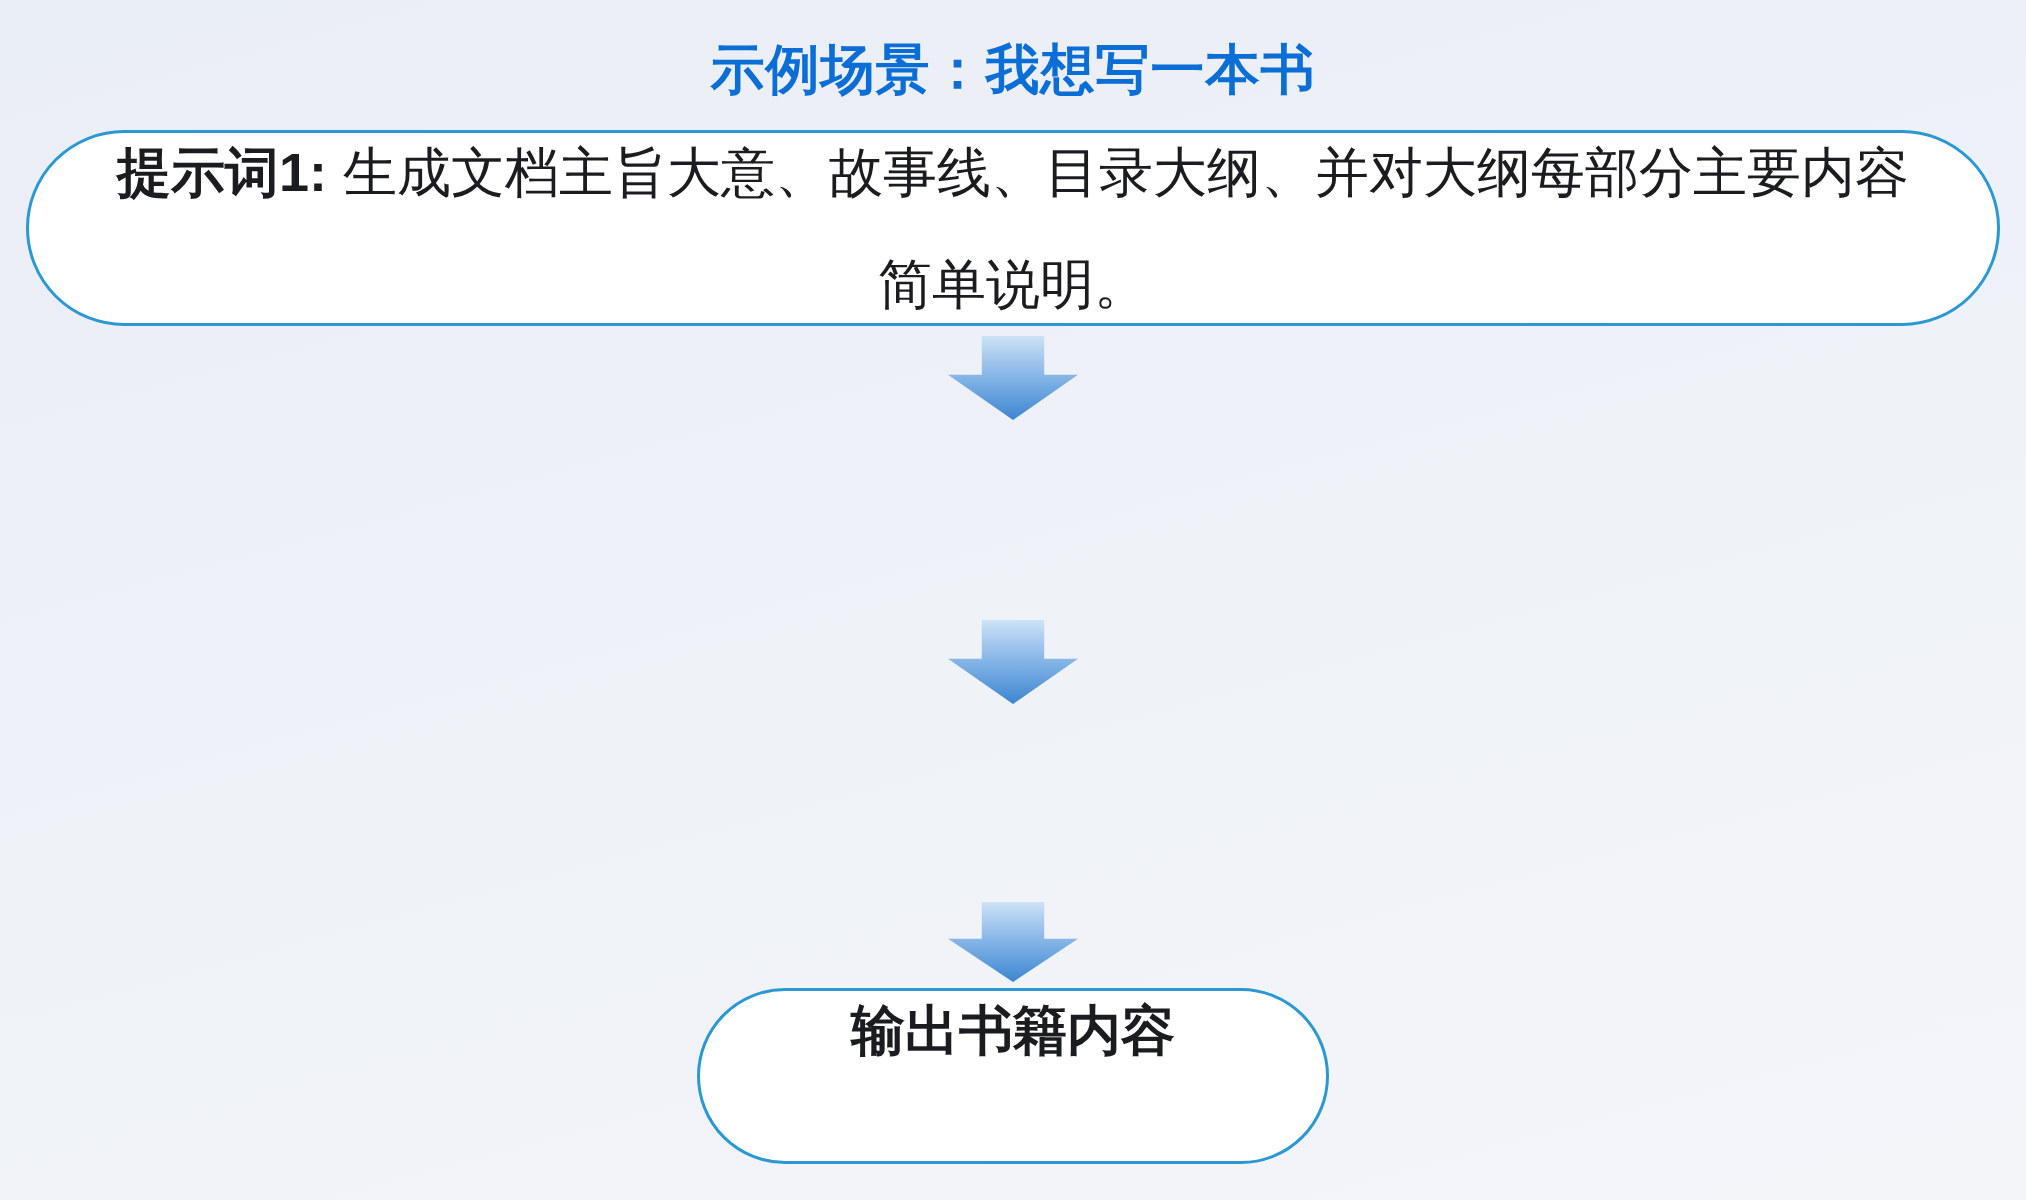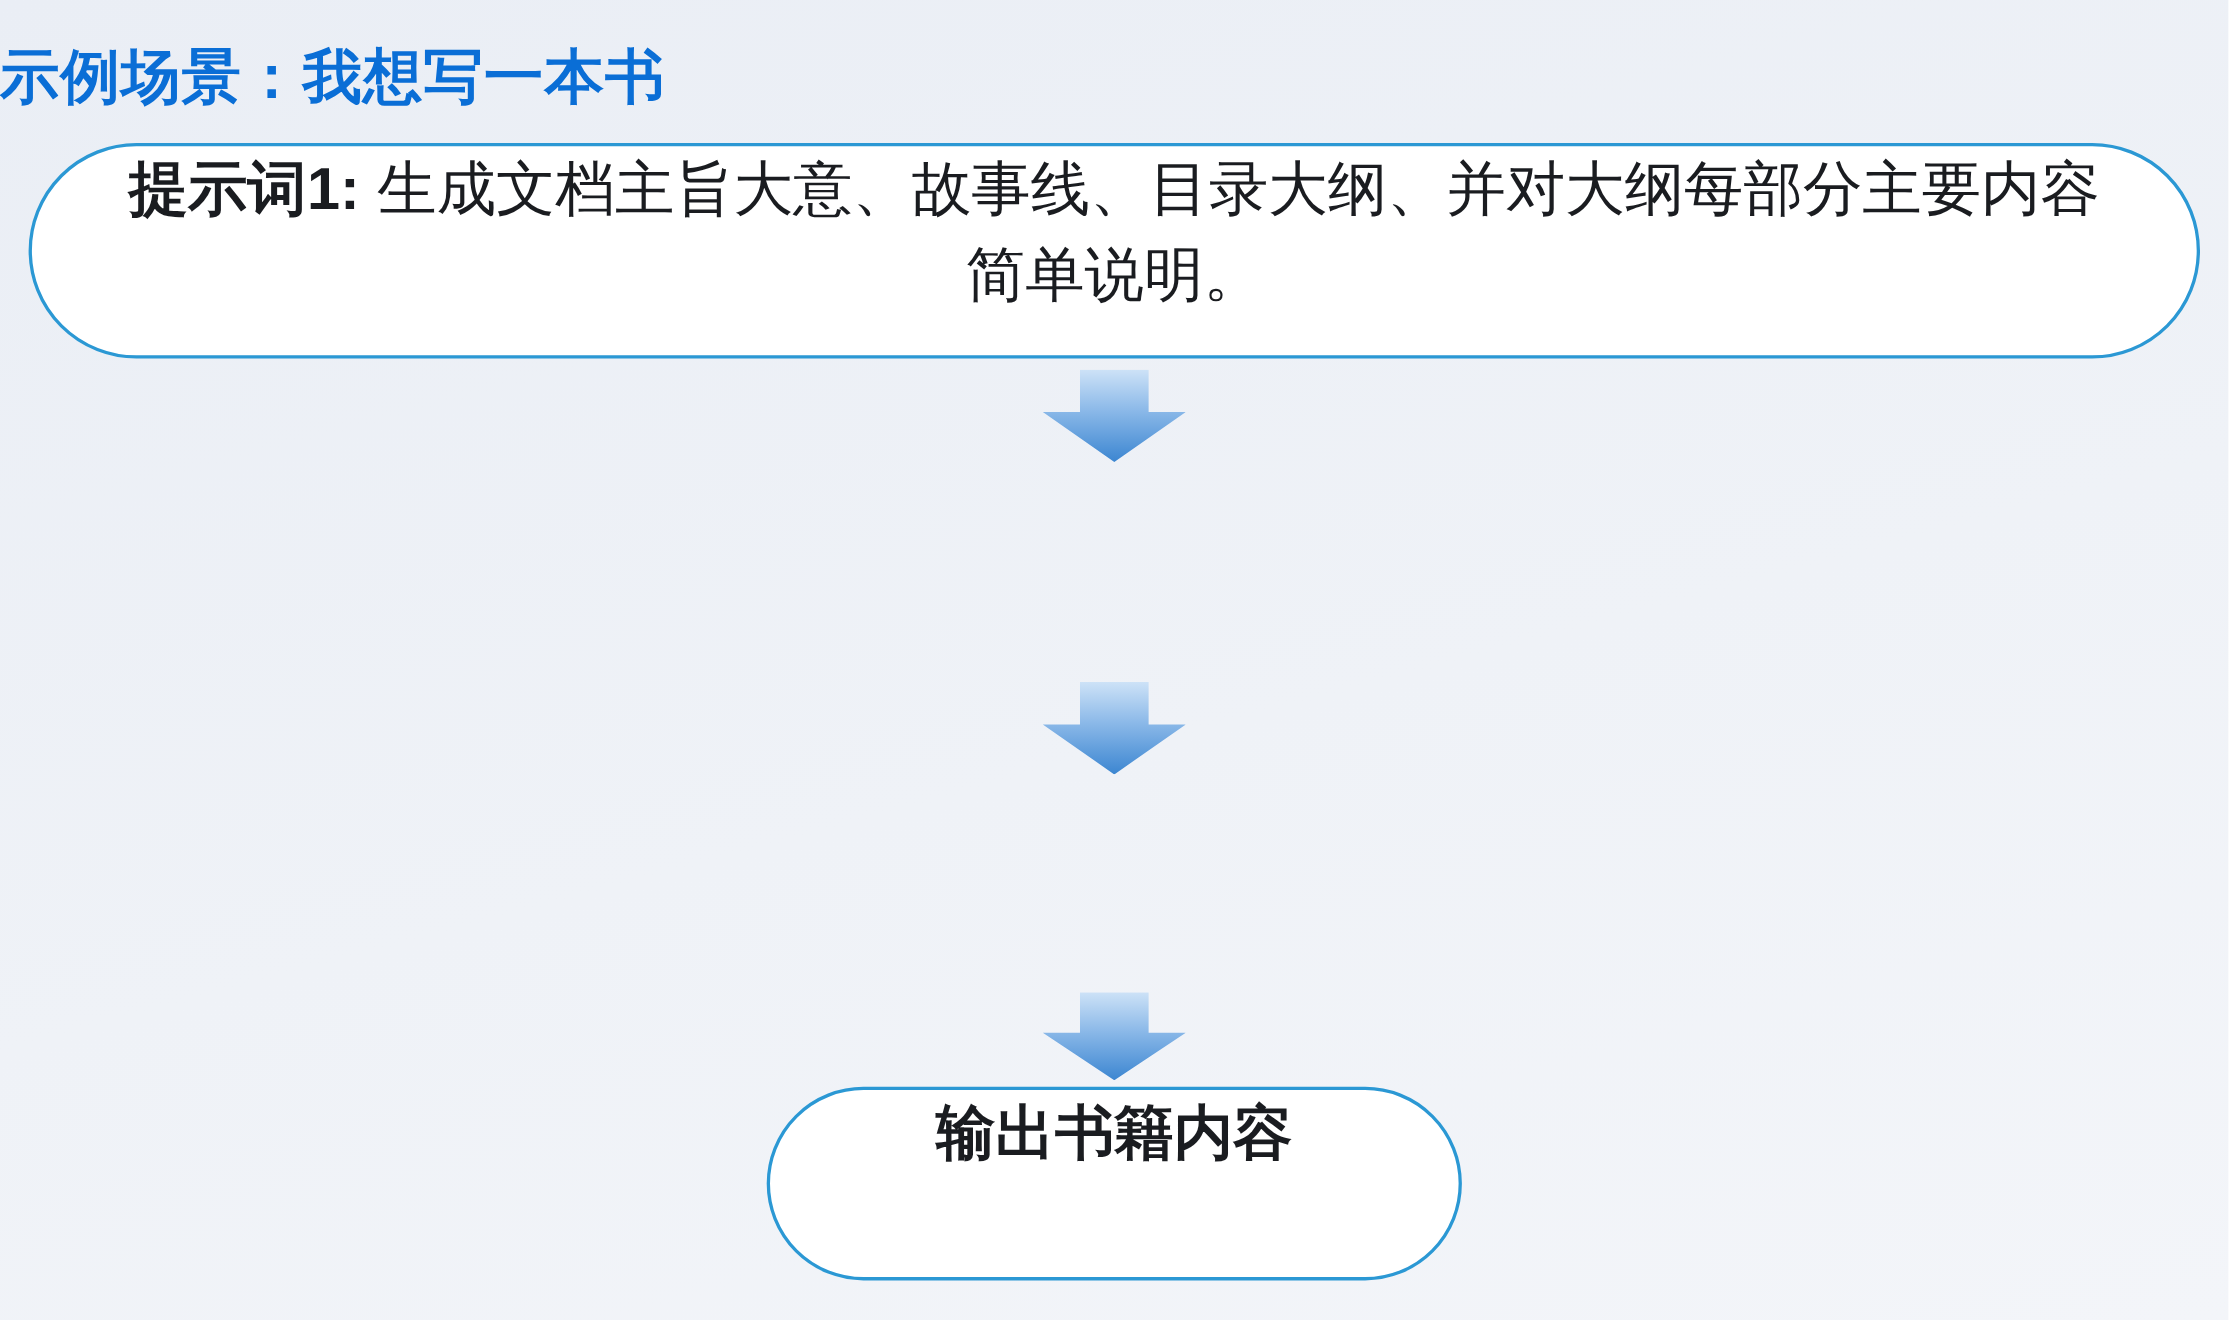--- a/index.html
+++ b/index.html
@@ -12,35 +12,36 @@
     width: 2026px;
     height: 1200px;
     background: linear-gradient(165deg, #eaeef5 0%, #eff2f7 55%, #f3f5f9 100%);
     overflow: hidden;
   }
   .diagram-title {
     position: absolute;
     top: 34px;
     left: 0;
     width: 100%;
+    text-align: center;
     font-size: 54px;
     font-weight: 700;
     color: #0a6ed6;
     letter-spacing: 1px;
   }
   .box {
     position: absolute;
     box-sizing: border-box;
     background: #ffffff;
     border: 3px solid #2b98d4;
     border-radius: 110px;
     display: flex;
     flex-direction: column;
     align-items: center;
-    justify-content: flex-start;
+    justify-content: space-between;
     text-align: center;
     color: #1a1c20;
     font-size: 54px;
     line-height: 1.45;
     padding: 0 46px;
   }
   .box .step-label {
     font-weight: 700;
     margin-right: 16px;
   }

